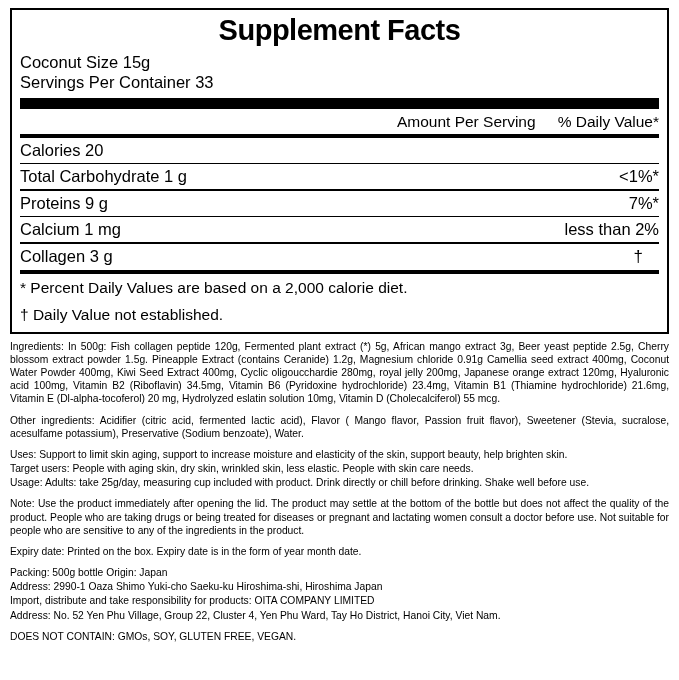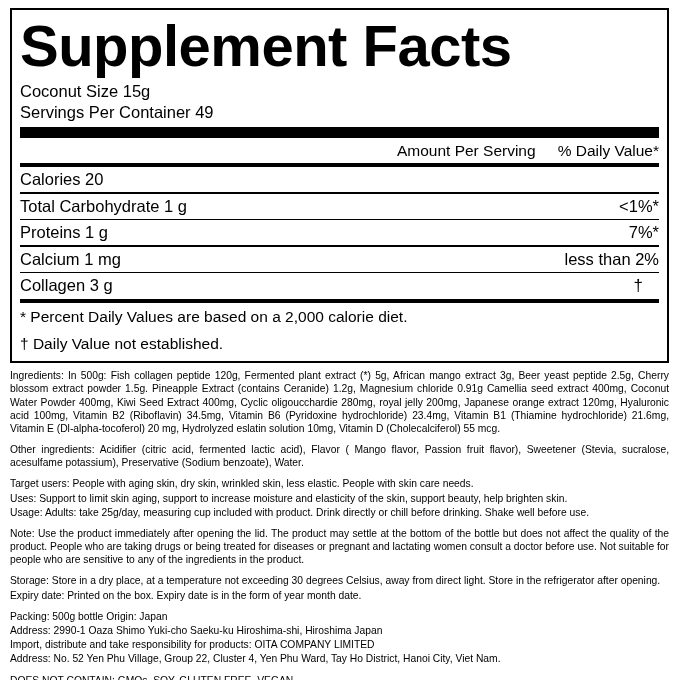--- a/index.html
+++ b/index.html
@@ -22,24 +22,25 @@
     padding: 0 10px;
   }
   
   .panel {
     border: 2px solid #000;
     box-sizing: border-box;
     padding: 4px 8px 2px 8px;
     margin-top: 8px;
   }
   .sf-title {
-    font-size: 58px;
+    font-size: 29px;
     font-weight: bold;
     letter-spacing: -0.5px;
     line-height: 1.02;
+    text-align: center;
     margin: 2px 0 6px 0;
     font-family: "Liberation Sans", sans-serif;
   }
   .serving-line {
     font-size: 16.5px;
     line-height: 1.25;
   }
   .rule-thick {
     height: 11px;
     background: #000;
@@ -103,21 +104,21 @@
 </head>
 <body>
 
 <div class="page">
 
   <div class="panel">
 
     <div class="sf-title">Supplement Facts</div>
 
     <div class="serving-line">Coconut Size 15g</div>
-    <div class="serving-line">Servings Per Container 49</div>
+    <div class="serving-line">Servings Per Container 33</div>
 
     <div class="rule-thick"></div>
 
     <div class="hdr-row">
       <span class="hdr-amount">Amount Per Serving</span>
       <span class="hdr-dv">% Daily Value*</span>
     </div>
 
     <div class="rule-med"></div>
 
@@ -127,21 +128,21 @@
     </div>
     <div class="rule-thin"></div>
 
     <div class="nut-row">
       <span class="nut-name">Total Carbohydrate 1 g</span>
       <span class="nut-dv">&lt;1%*</span>
     </div>
     <div class="rule-thin"></div>
 
     <div class="nut-row">
-      <span class="nut-name">Proteins 1 g</span>
+      <span class="nut-name">Proteins 9 g</span>
       <span class="nut-dv">7%*</span>
     </div>
     <div class="rule-thin"></div>
 
     <div class="nut-row">
       <span class="nut-name">Calcium 1 mg</span>
       <span class="nut-dv">less than 2%</span>
     </div>
     <div class="rule-thin"></div>
 
@@ -153,25 +154,24 @@
     <div class="rule-med"></div>
 
     <div class="footnote">* Percent Daily Values are based on a 2,000 calorie diet.</div>
     <div class="footnote last">† Daily Value not established.</div>
 
   </div>
 
   <div class="fine">
     <p>Ingredients: In 500g: Fish collagen peptide 120g, Fermented plant extract (*) 5g, African mango extract 3g, Beer yeast peptide 2.5g, Cherry blossom extract powder 1.5g. Pineapple Extract (contains Ceranide) 1.2g, Magnesium chloride 0.91g Camellia seed extract 400mg, Coconut Water Powder 400mg, Kiwi Seed Extract 400mg, Cyclic oligoucchardie 280mg, royal jelly 200mg, Japanese orange extract 120mg, Hyaluronic acid 100mg, Vitamin B2 (Riboflavin) 34.5mg, Vitamin B6 (Pyridoxine hydrochloride) 23.4mg, Vitamin B1 (Thiamine hydrochloride) 21.6mg, Vitamin E (Dl-alpha-tocoferol) 20 mg, Hydrolyzed eslatin solution 10mg, Vitamin D (Cholecalciferol) 55 mcg.</p>
     <p>Other ingredients: Acidifier (citric acid, fermented lactic acid), Flavor ( Mango flavor, Passion fruit flavor), Sweetener (Stevia, sucralose, acesulfame potassium), Preservative (Sodium benzoate), Water.</p>
+    <p class="tight">Uses: Support to limit skin aging, support to increase moisture and elasticity of the skin, support beauty, help brighten skin.</p>
     <p class="tight">Target users: People with aging skin, dry skin, wrinkled skin, less elastic. People with skin care needs.</p>
-    <p class="tight">Uses: Support to limit skin aging, support to increase moisture and elasticity of the skin, support beauty, help brighten skin.</p>
     <p>Usage: Adults: take 25g/day, measuring cup included with product. Drink directly or chill before drinking. Shake well before use.</p>
     <p>Note: Use the product immediately after opening the lid. The product may settle at the bottom of the bottle but does not affect the quality of the product. People who are taking drugs or being treated for diseases or pregnant and lactating women consult a doctor before use. Not suitable for people who are sensitive to any of the ingredients in the product.</p>
-    <p class="tight">Storage: Store in a dry place, at a temperature not exceeding 30 degrees Celsius, away from direct light. Store in the refrigerator after opening.</p>
     <p>Expiry date: Printed on the box. Expiry date is in the form of year month date.</p>
     <p class="tight">Packing: 500g bottle Origin: Japan</p>
     <p class="tight">Address: 2990-1 Oaza Shimo Yuki-cho Saeku-ku Hiroshima-shi, Hiroshima Japan</p>
     <p class="tight">Import, distribute and take responsibility for products: OITA COMPANY LIMITED</p>
     <p>Address: No. 52 Yen Phu Village, Group 22, Cluster 4, Yen Phu Ward, Tay Ho District, Hanoi City, Viet Nam.</p>
     <p class="last">DOES NOT CONTAIN: GMOs, SOY, GLUTEN FREE, VEGAN.</p>
   </div>
 
 </div>
 

